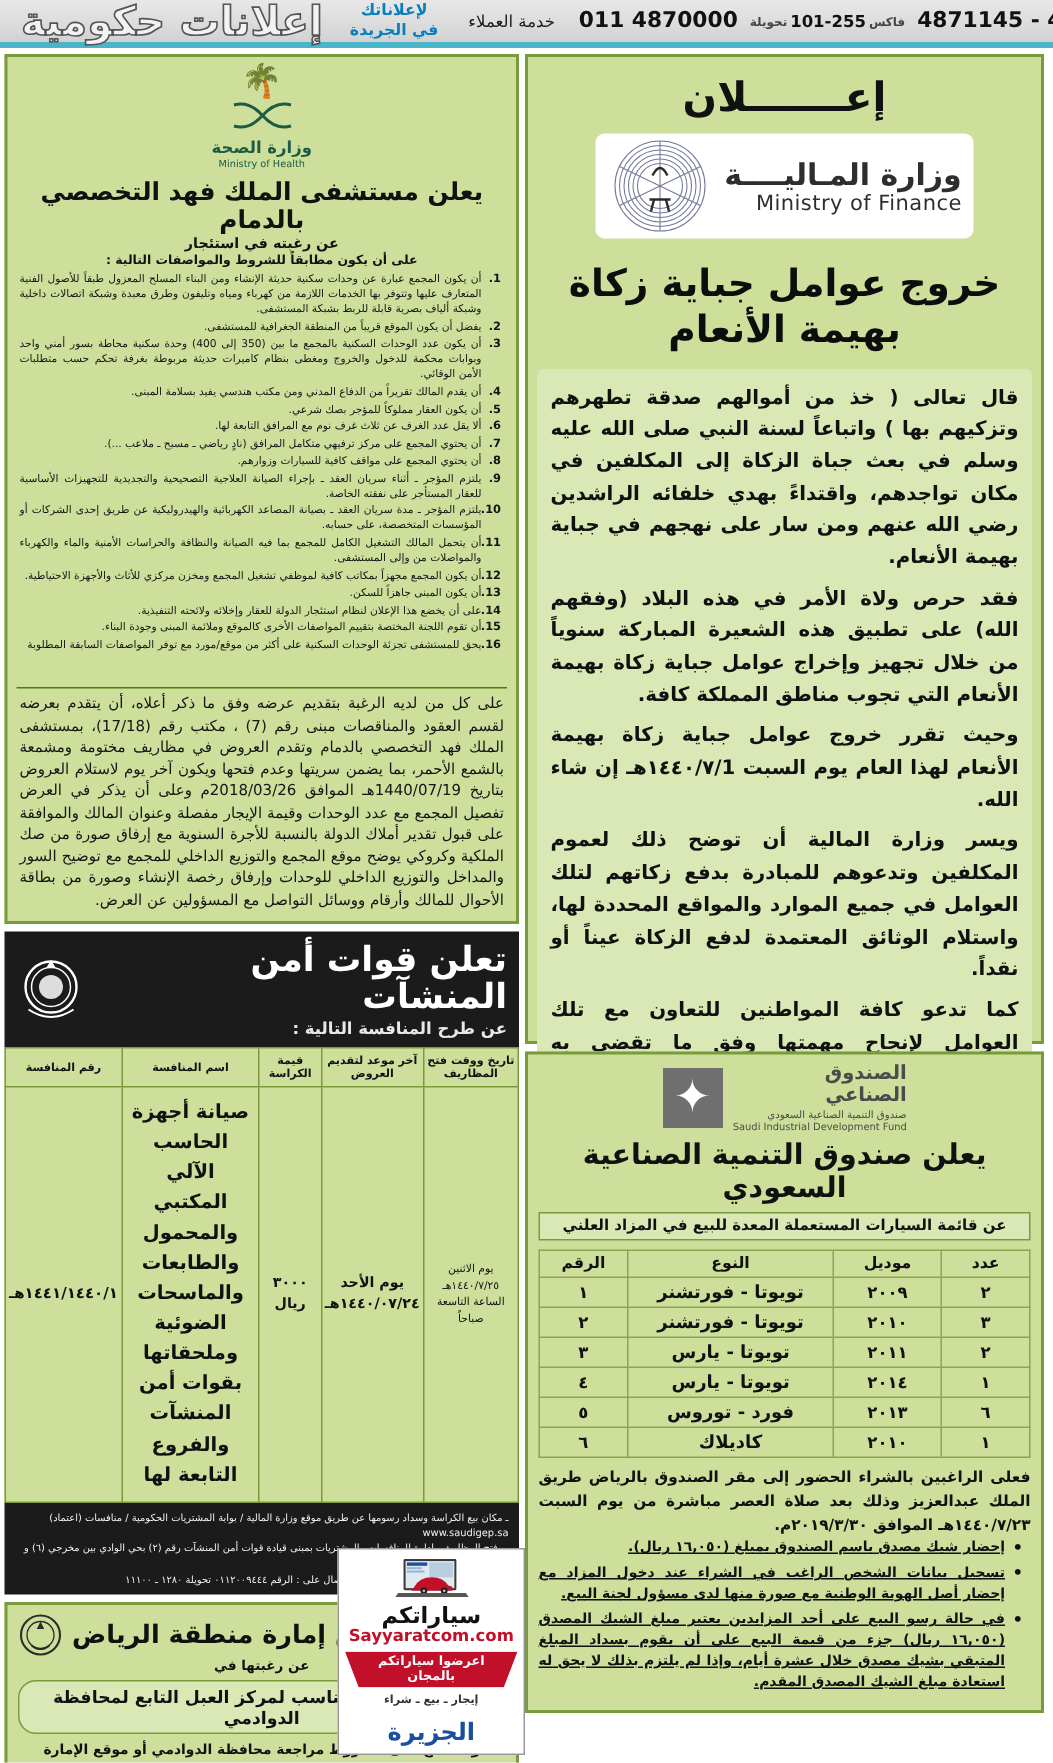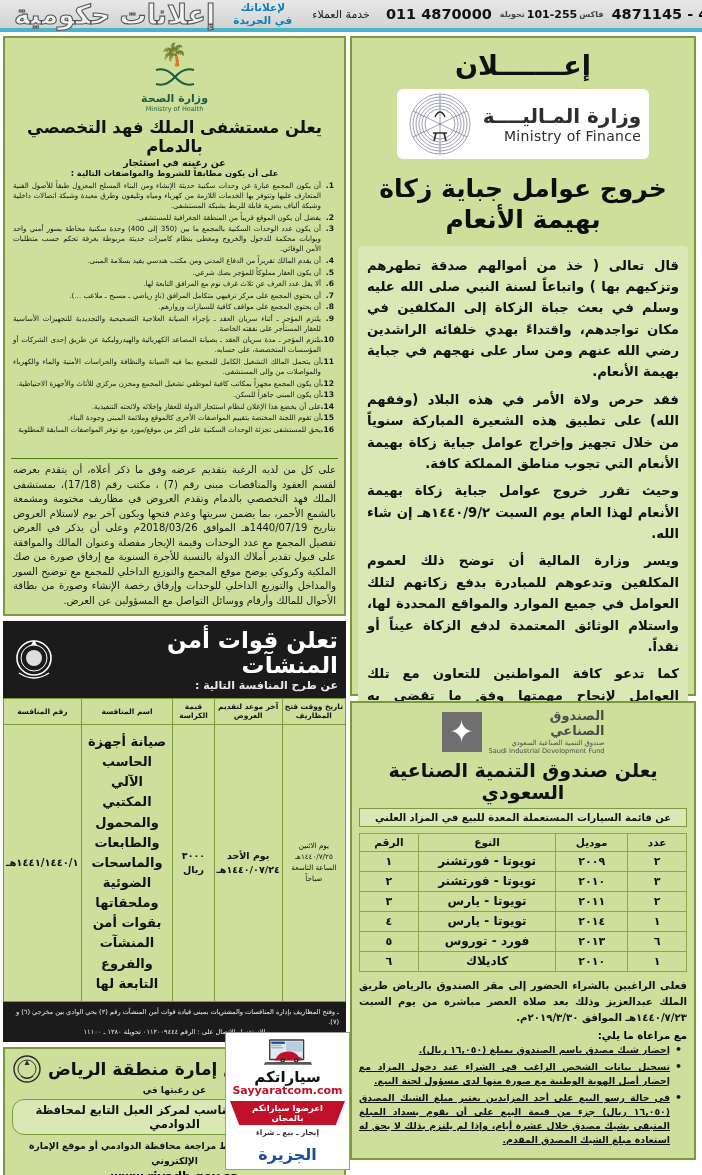--- a/index.html
+++ b/index.html
@@ -346,20 +346,21 @@
             <td class="cell-small">يوم الاثنين ١٤٤٠/٧/٢٥هـ الساعة التاسعة صباحاً</td>
             <td class="cell-val">يوم الأحد ١٤٤٠/٠٧/٢٤هـ</td>
             <td class="cell-val">٣٠٠٠ ريال</td>
             <td class="cell-name">صيانة أجهزة الحاسب الآلي المكتبي والمحمول والطابعات والماسحات الضوئية وملحقاتها بقوات أمن المنشآت والفروع التابعة لها</td>
             <td class="cell-num">١٤٤١/١٤٤٠/١هـ</td>
           </tr>
         </tbody>
       </table>
 
       <div class="fsf-notes">
+        <div>ـ مكان بيع الكراسة وسداد رسومها عن طريق موقع وزارة المالية / بوابة المشتريات الحكومية / منافسات (اعتماد) www.saudigep.sa</div>
         <div>ـ وفتح المظاريف بإدارة المنافسات والمشتريات بمبنى قيادة قوات أمن المنشآت رقم (٢) بحي الوادي بين مخرجي (٦) و (٧).</div>
         <div class="ctr">للاستفسار الاتصال على : الرقم ٠١١٢٠٠٩٤٤٤ تحويلة ١٢٨٠ ـ ١١١٠٠</div>
       </div>
     </div>
 
     <div class="ad-green riy">
       <div class="riy-head">
         <svg class="riy-emblem" viewBox="0 0 30 30">
           <circle cx="15" cy="15" r="13" fill="none" stroke="#2b2b2b" stroke-width="1.4"></circle>
           <circle cx="15" cy="15" r="9" fill="none" stroke="#2b2b2b" stroke-width=".9"></circle>
@@ -404,21 +405,21 @@
           <div class="mof-ar">وزارة المـاليــــة</div>
           <div class="mof-en">Ministry of Finance</div>
         </div>
       </div>
 
       <div class="mof-headline">خروج عوامل جباية زكاة بهيمة الأنعام</div>
 
       <div class="mof-body">
         <p>قال تعالى ( خذ من أموالهم صدقة تطهرهم وتزكيهم بها ) واتباعاً لسنة النبي صلى الله عليه وسلم في بعث جباة الزكاة إلى المكلفين في مكان تواجدهم، واقتداءً بهدي خلفائه الراشدين رضي الله عنهم ومن سار على نهجهم في جباية بهيمة الأنعام.</p>
         <p>فقد حرص ولاة الأمر في هذه البلاد (وفقهم الله) على تطبيق هذه الشعيرة المباركة سنوياً من خلال تجهيز وإخراج عوامل جباية زكاة بهيمة الأنعام التي تجوب مناطق المملكة كافة.</p>
-        <p>وحيث تقرر خروج عوامل جباية زكاة بهيمة الأنعام لهذا العام يوم السبت ١٤٤٠/9/٢هـ إن شاء الله.</p>
+        <p>وحيث تقرر خروج عوامل جباية زكاة بهيمة الأنعام لهذا العام يوم السبت ١٤٤٠/٧/1هـ إن شاء الله.</p>
         <p>ويسر وزارة المالية أن توضح ذلك لعموم المكلفين وتدعوهم للمبادرة بدفع زكاتهم لتلك العوامل في جميع الموارد والمواقع المحددة لها، واستلام الوثائق المعتمدة لدفع الزكاة عيناً أو نقداً.</p>
         <p>كما تدعو كافة المواطنين للتعاون مع تلك العوامل لإنجاح مهمتها وفق ما تقضي به الشريعة السمحاء.</p>
         <p class="center">والله الموفق.</p>
       </div>
     </div>
 
     <div class="ad-green sidf">
       <div class="sidf-logo">
         <div class="sidf-mark">
           <span class="sidf-star">✦</span>
@@ -477,21 +478,20 @@
           <tr>
             <td>١</td>
             <td>٢٠١٠</td>
             <td class="type">كاديلاك</td>
             <td>٦</td>
           </tr>
         </tbody>
       </table>
 
       <div class="sidf-note">فعلى الراغبين بالشراء الحضور إلى مقر الصندوق بالرياض طريق الملك عبدالعزيز وذلك بعد صلاة العصر مباشرة من يوم السبت ١٤٤٠/٧/٢٣هـ الموافق ٢٠١٩/٣/٣٠م.</div>
-      <div class="sidf-with">مع مراعاة ما يلي:</div>
       <ul class="sidf-bul">
         <li>إحضار شيك مصدق باسم الصندوق بمبلغ (١٦,٠٥٠ ريال).</li>
         <li>تسجيل بيانات الشخص الراغب في الشراء عند دخول المزاد مع إحضار أصل الهوية الوطنية مع صورة منها لدى مسؤول لجنة البيع.</li>
         <li>في حالة رسو البيع على أحد المزايدين يعتبر مبلغ الشيك المصدق (١٦,٠٥٠ ريال) جزء من قيمة البيع على أن يقوم بسداد المبلغ المتبقي بشيك مصدق خلال عشرة أيام، وإذا لم يلتزم بذلك لا يحق له استعادة مبلغ الشيك المصدق المقدم.</li>
 
       </ul>
     </div>
 
   </div>
 </div>

